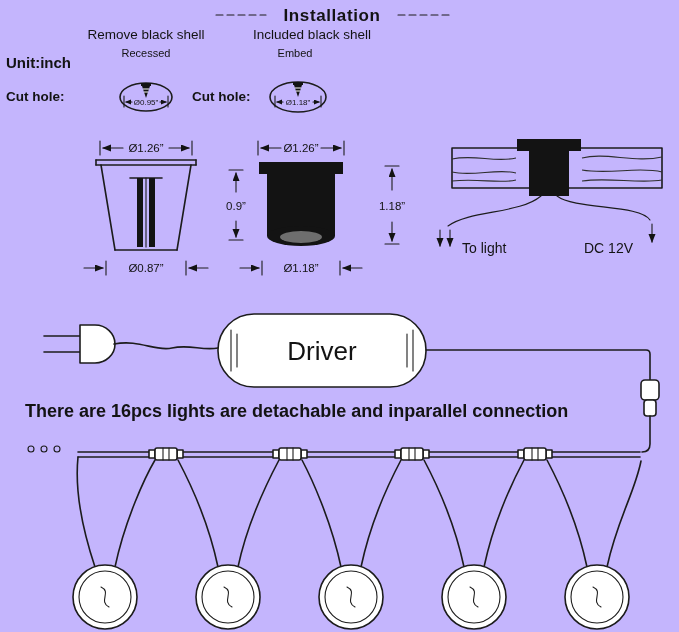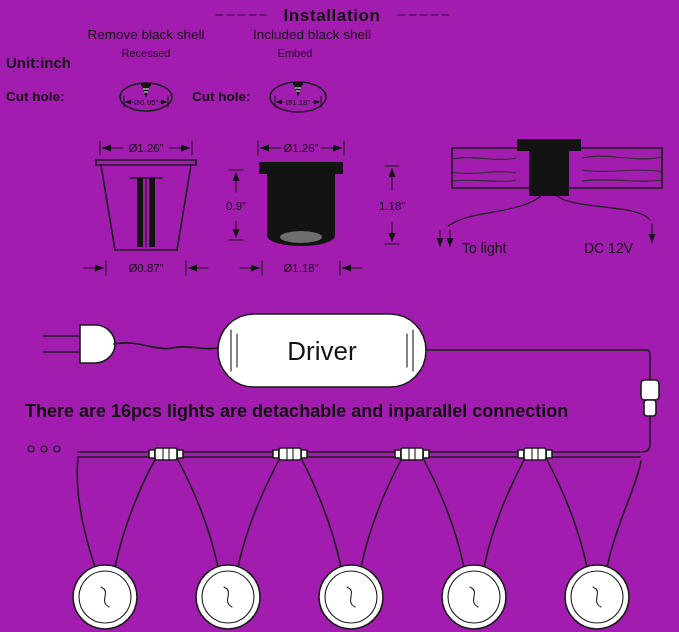--- a/index.html
+++ b/index.html
@@ -1,16 +1,16 @@
 <!DOCTYPE html>
 <html><head>
 <meta charset="utf-8">
 <style>
   html,body{margin:0;padding:0;background:#fff}
-  .canvas{position:relative;width:679px;height:632px;background:#a21caf;font-family:"Liberation Sans",sans-serif;overflow:hidden}
+  .canvas{position:relative;width:679px;height:632px;background:#c4b5fd;font-family:"Liberation Sans",sans-serif;overflow:hidden}
   svg{display:block}
   .s{stroke:#1c1c1c;stroke-width:1.6;fill:none;stroke-linecap:round;stroke-linejoin:round}
   .s1{stroke:#1c1c1c;stroke-width:1.1;fill:none;stroke-linecap:round}
   .sf{stroke:#1c1c1c;stroke-width:1.6;fill:#fff;stroke-linejoin:round}
   .sg{stroke:#2e2e2e;stroke-width:1.1;fill:none}
   .fb{fill:#131313;stroke:none}
   text{fill:#131313;font-family:"Liberation Sans",sans-serif}
   .t-title{font-size:17px;font-weight:700;letter-spacing:.6px}
   .t-h{font-size:13.5px}
   .t-s{font-size:11px}

